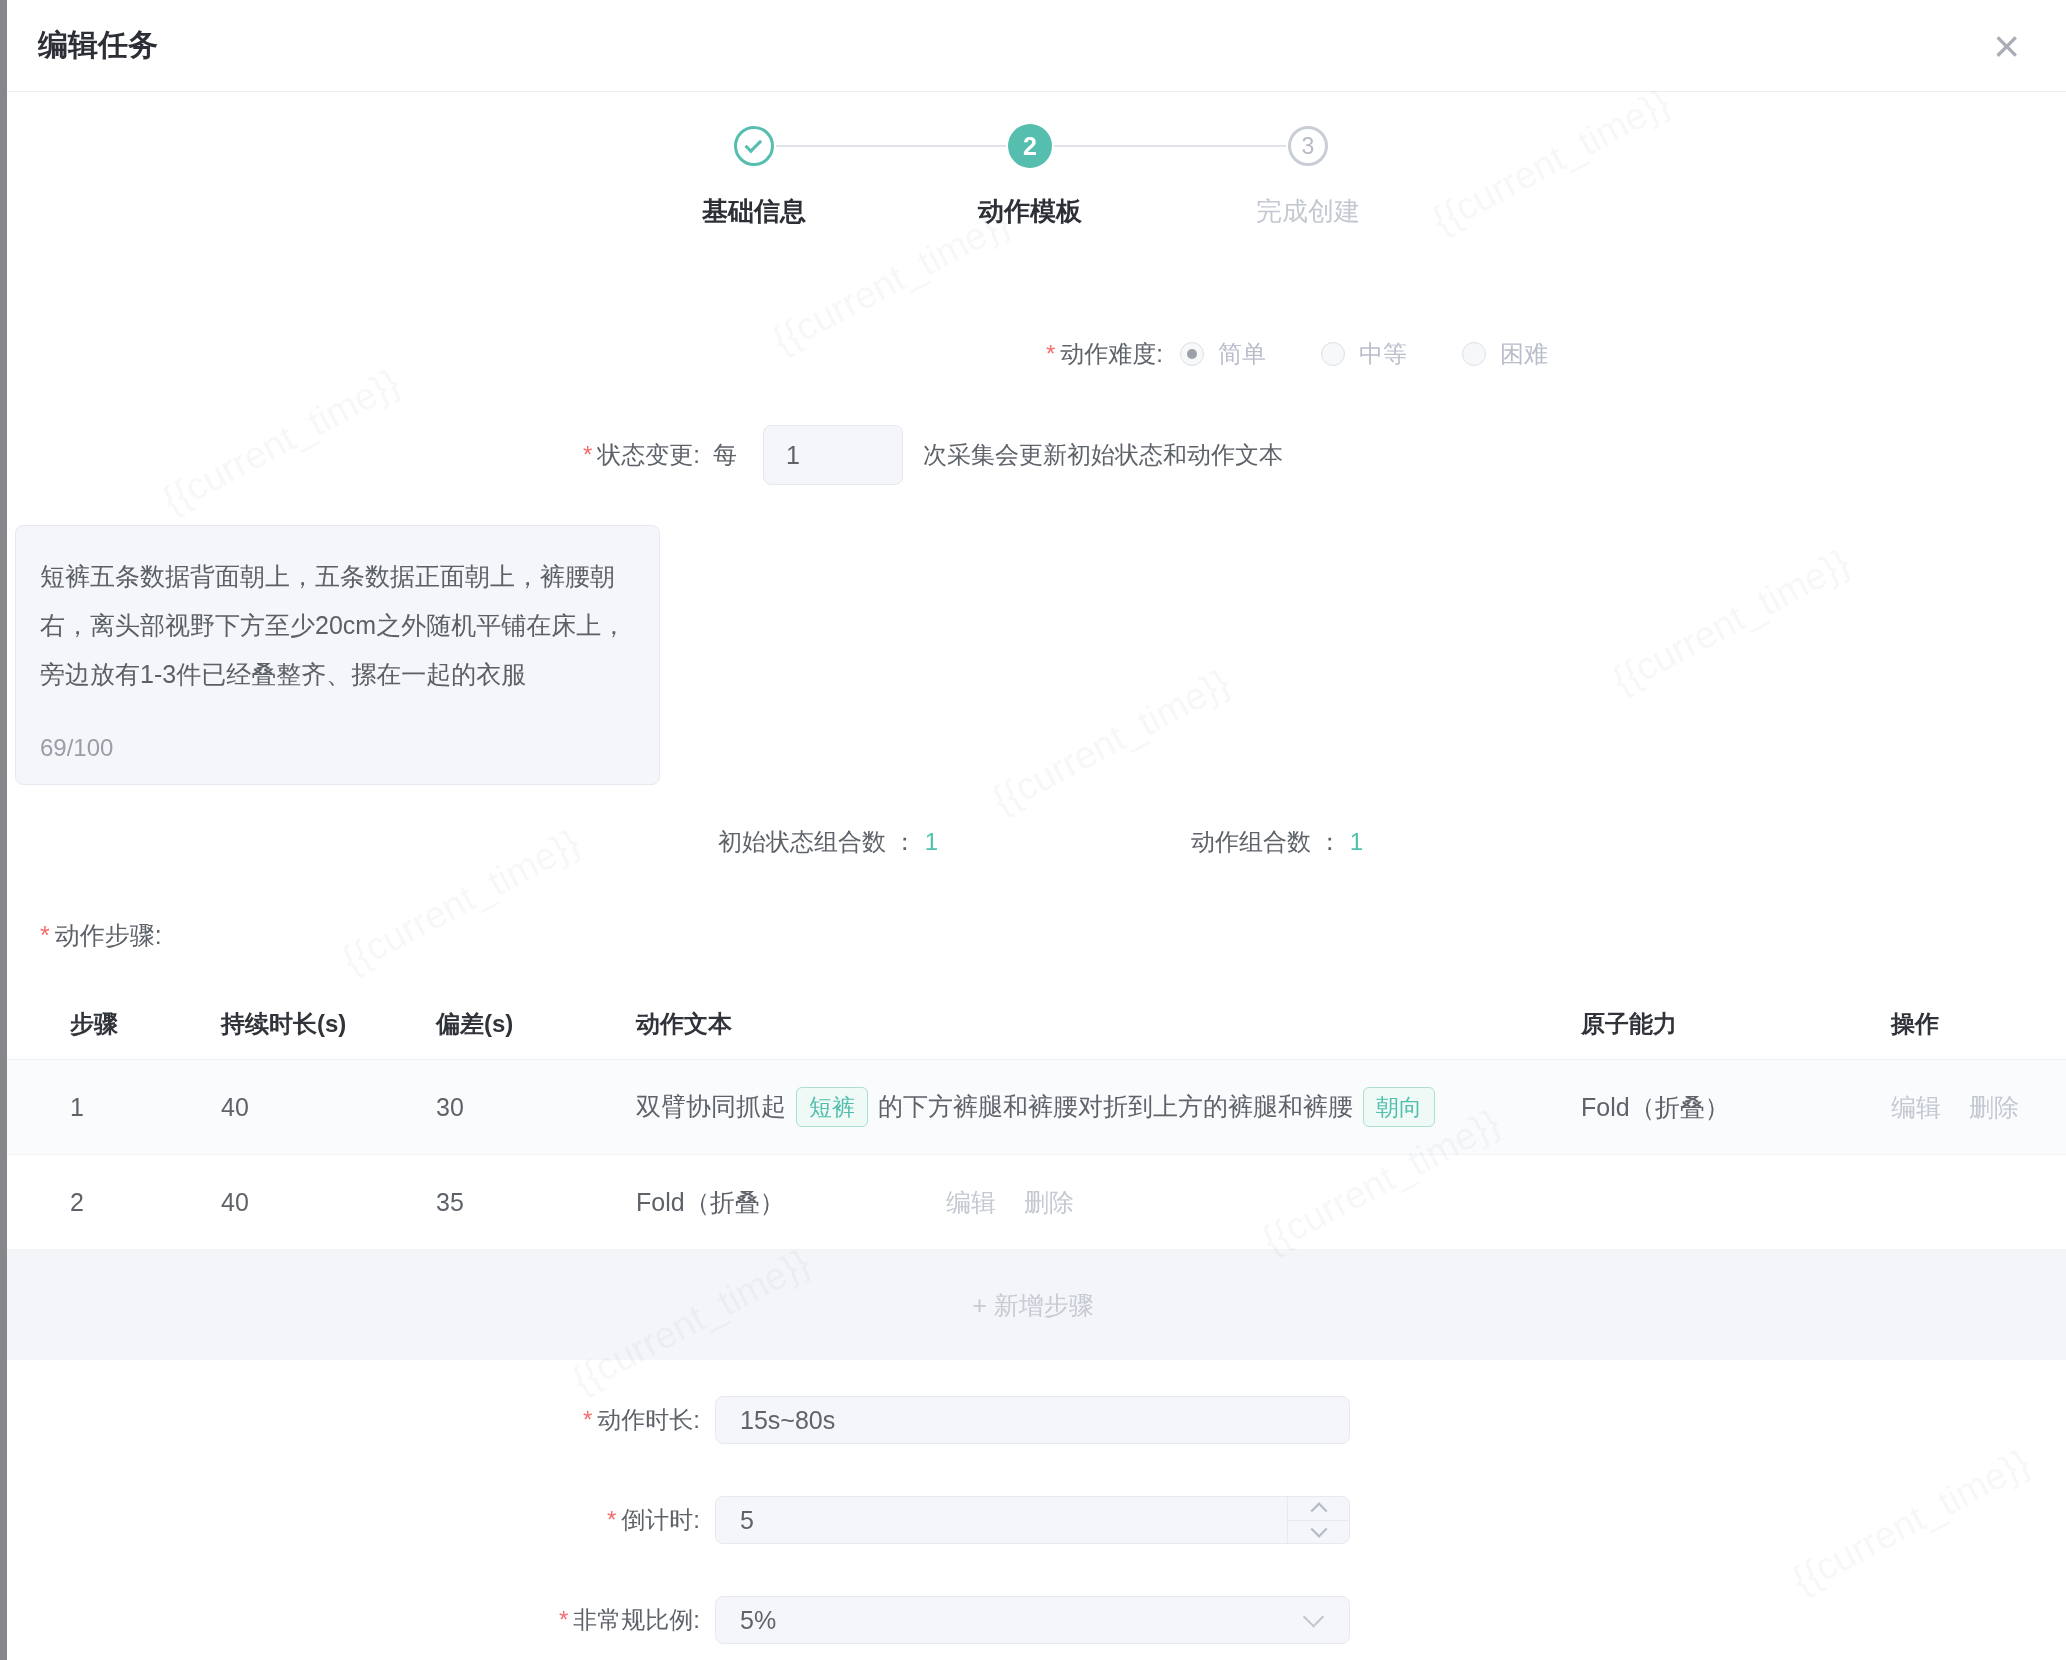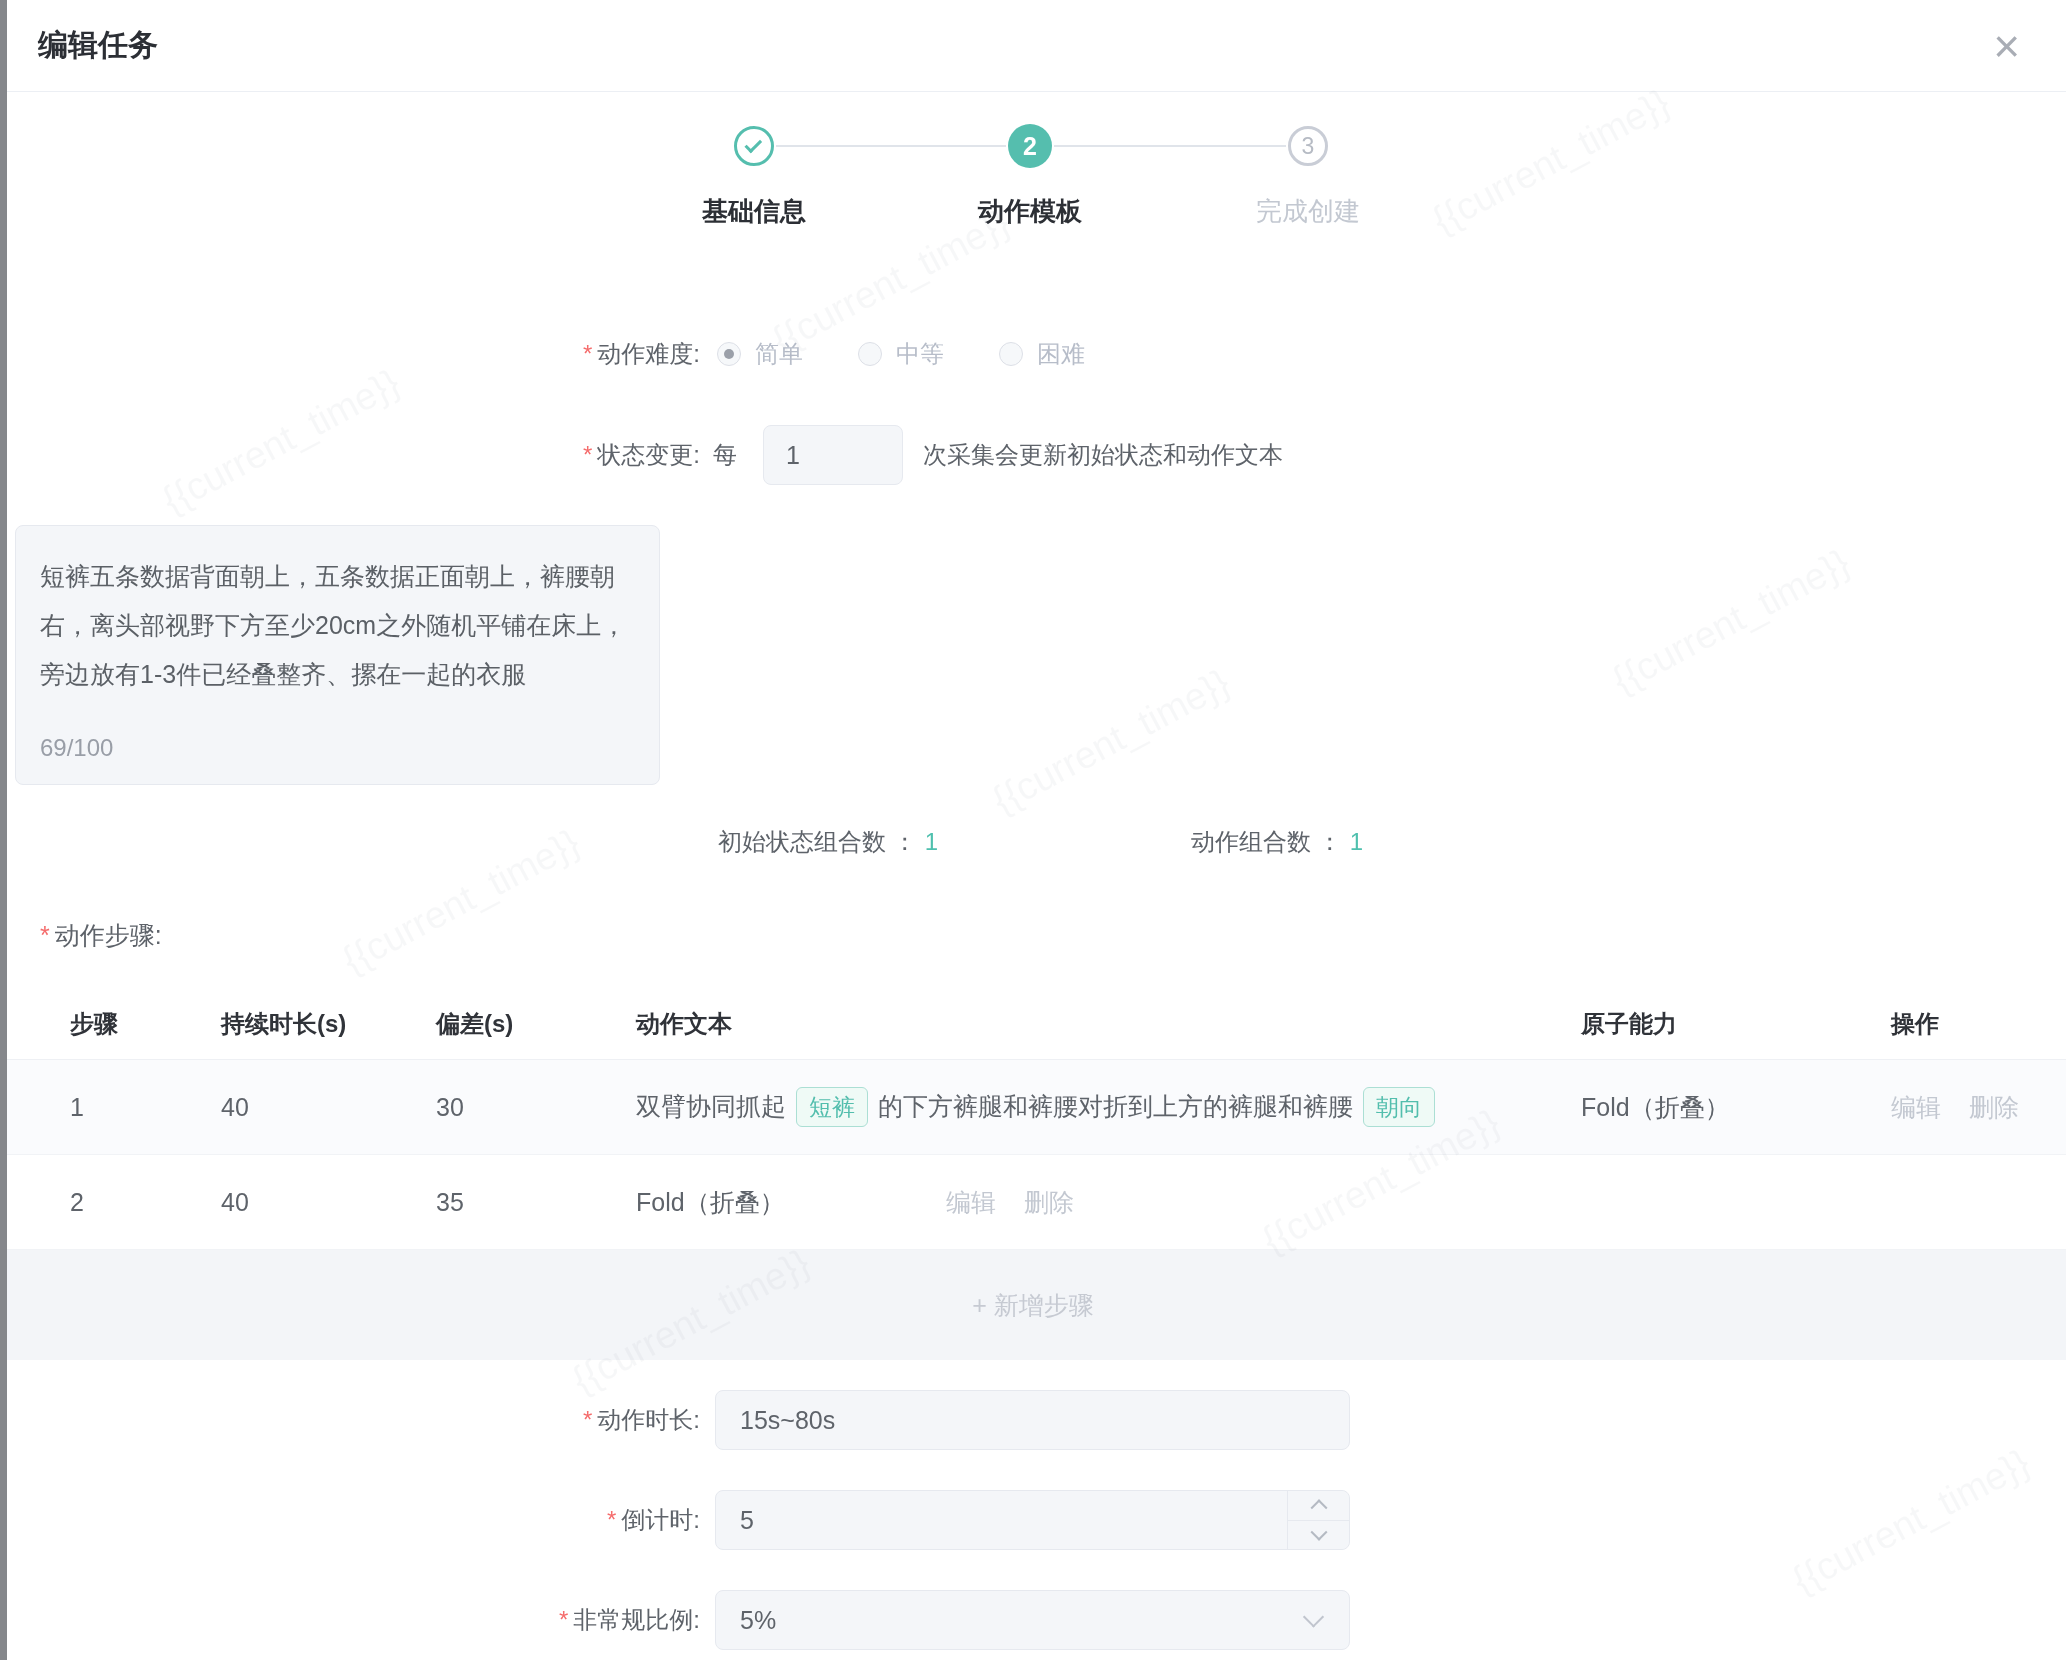--- a/index.html
+++ b/index.html
@@ -35,21 +35,21 @@
            transform:rotate(-45deg) translate(1px,-2px); }
   .s-label { position:absolute; top:102px; transform:translateX(-50%); font-size:26px; white-space:nowrap; }
   .l1 { left:754px; color:#2c2f35; font-weight:700; }
   .l2 { left:1030px; color:#2c2f35; font-weight:700; }
   .l3 { left:1308px; color:#c3c8d1; font-weight:400; }
 
   
   .frow { display:flex; align-items:center; }
   .flabel { width:700px; text-align:right; font-size:24px; color:#5e636a; flex-shrink:0; white-space:nowrap; }
   .req { color:#f56c6c; margin-right:5px; }
-  .row-difficulty { margin-top:92px; height:40px; }
+  .row-difficulty { margin-top:92px; height:40px;justify-content:center; }
   .radio-group { margin-left:17px; display:flex; align-items:center; }
   .radio { display:flex; align-items:center; margin-right:55px; }
   .radio-circle { width:24px; height:24px; border-radius:50%; border:1px solid #dde0e7; background:#f6f8fa; position:relative; }
   .radio.selected .radio-circle::after { content:''; position:absolute; inset:0; margin:auto;
       width:10px; height:10px; border-radius:50%; background:#9ba0a9; }
   .radio-label { margin-left:14px; font-size:24px; color:#b7bdc9; }
 
   .row-state { margin-top:51px; height:60px; }
   .prefix { margin-left:13px; font-size:24px; }
   .mini-input { margin-left:26px; width:140px; height:60px; background:#f4f6f9; border:1px solid #e6e9ef;
@@ -85,21 +85,21 @@
   .col6 { flex:1; }
   .tag { display:inline-block; margin:0 10px; padding:3px 12px; border:1px solid #abdfd4;
       background:#effaf6; color:#53bead; border-radius:6px; font-size:23px; line-height:1.4; }
   .op { color:#c3c8d1; margin-right:28px; font-size:25px; cursor:pointer; }
   .add-band { height:110px; background:#f3f5f8; display:flex; align-items:center; justify-content:center;
       font-size:25px; color:#c6cad2; cursor:pointer; }
 
   
   .row-b1 { margin-top:30px; height:60px; }
   .row-b2, .row-b3 { margin-top:40px; height:60px; }
-  .big-input { margin-left:15px; width:635px; height:60px; background:#f4f6f9; border:1px solid #e6e9ef;
+  .big-input { margin-left:15px; width:635px; height:48px; background:#f4f6f9; border:1px solid #e6e9ef;
       border-radius:8px; display:flex; align-items:center; padding-left:24px; font-size:25px;
       color:#5e636a; position:relative;text-align:right; }
   .spinner { position:absolute; right:0; top:0; bottom:0; width:62px; border-left:1px solid #e6e9ef;
       display:flex; flex-direction:column; overflow:hidden; border-radius:0 8px 8px 0; }
   .spin-btn { flex:1; display:flex; align-items:center; justify-content:center; background:#f4f6f9; cursor:pointer; }
   .spin-btn.up { border-bottom:1px solid #e6e9ef; }
   .chev { width:12px; height:12px; border-top:2px solid #b4bac3; border-left:2px solid #b4bac3; }
   .chev.u { transform:rotate(45deg) translate(2px,2px); }
   .chev.d { transform:rotate(225deg) translate(2px,2px); }
   .select-chev { position:absolute; right:28px; top:50%; width:15px; height:15px;

